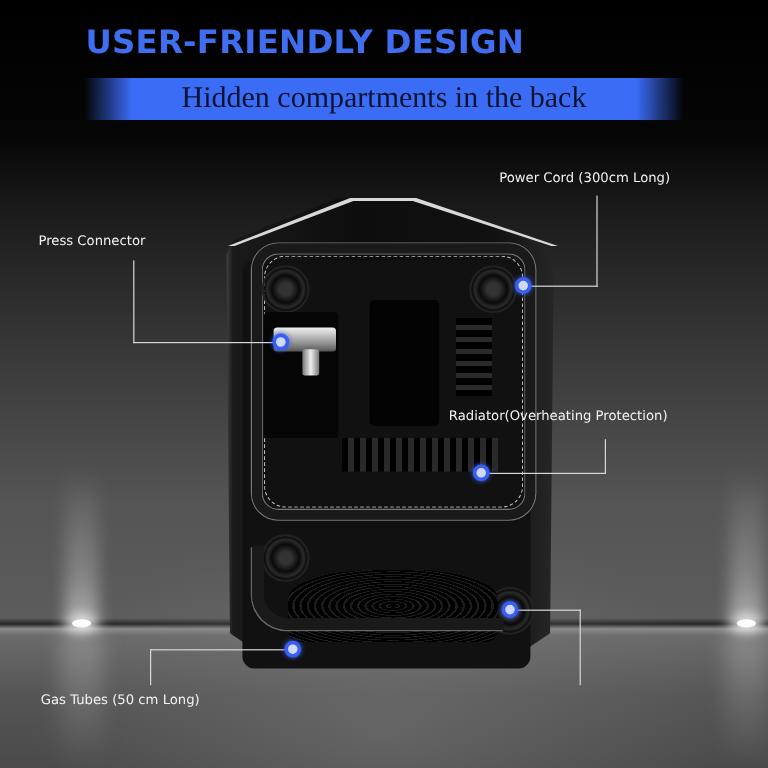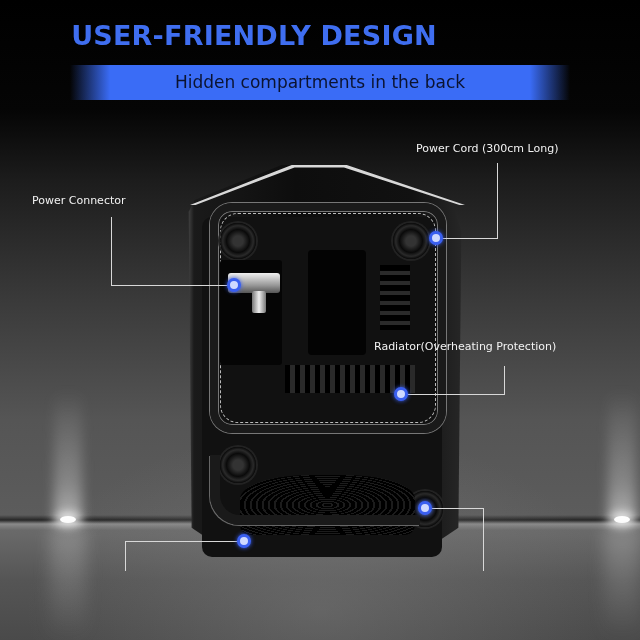--- a/index.html
+++ b/index.html
@@ -17,21 +17,21 @@
   .beam-spot { position: absolute; top: 516px; width: 16px; height: 7px; border-radius: 50%;
     background: #fff; box-shadow: 0 0 10px 4px rgba(255,255,255,0.7); }
   .floor-beam { position: absolute; top: 528px; width: 36px; height: 112px;
     background: linear-gradient(180deg, rgba(200,200,200,0.35), rgba(200,200,200,0)); filter: blur(8px); }
 
   .headline { position: absolute; left: 0; top: 20px; width: 508px; text-align: center;
     color: #3f6ef0; font-size: 27px; font-weight: bold; letter-spacing: 0.2px; }
   .banner { position: absolute; left: 70px; top: 65px; width: 500px; height: 35px;
     background: linear-gradient(90deg, rgba(51,102,255,0) 0%, #3a6cf6 8%, #3a6cf6 92%, rgba(51,102,255,0) 100%);
     text-align: center; }
-  .banner span { display: inline-block; line-height: 34px; color: #0b1330; font-size: 17px; }
+  .banner span { display: inline-block; line-height: 34px; color: #0b1330; font-size: 25px; font-family: Liberation Serif, serif; }
 
   
   .device { position: absolute; left: 180px; top: 165px; width: 290px; height: 410px; }
   .shell { position: absolute; left: 0; top: 0; width: 290px; height: 390px;
     background: linear-gradient(90deg, #9a9a9a 0, #5a5a5a 5px, #1a1a1a 14px, #0d0d0d 40%, #111 80%, #2a2a2a 100%);
     clip-path: polygon(5% 9%, 35% 0, 56% 0, 94% 10%, 97% 17%, 96% 93%, 82% 100%, 18% 100%, 4% 93%, 3% 12%);
     border-radius: 10px; }
   .shell-top-edge { position: absolute; left: 10px; top: 0; width: 275px; height: 40px;
     clip-path: polygon(0 100%, 37% 0, 57% 0, 100% 100%, 98% 100%, 56% 6%, 38% 6%, 2% 100%);
     background: #d8d8d8; }
@@ -100,30 +100,31 @@
     <div class="vents-bottom"></div>
     <div class="coil"></div>
     <div class="hose-bottom"></div>
   </div>
 
   <div class="label" style="left:416px; top:142px">Power Cord  (300cm Long)</div>
   <div class="line" style="left:497px; top:163px; width:1px; height:76px"></div>
   <div class="line" style="left:436px; top:238px; width:62px; height:1px"></div>
   <div class="dot" style="left:429px; top:231px"></div>
 
-  <div class="label" style="left:32px; top:194px">Power Connector</div>
+  <div class="label" style="left:32px; top:194px">Press Connector</div>
   <div class="line" style="left:111px; top:217px; width:1px; height:69px"></div>
   <div class="line" style="left:111px; top:285px; width:124px; height:1px"></div>
   <div class="dot" style="left:227px; top:278px"></div>
 
   <div class="label" style="left:374px; top:340px">Radiator(Overheating Protection)</div>
   <div class="line" style="left:504px; top:366px; width:1px; height:29px"></div>
   <div class="line" style="left:401px; top:394px; width:104px; height:1px"></div>
   <div class="dot" style="left:394px; top:387px"></div>
 
+  <div class="label" style="left:34px; top:577px">Gas Tubes  (50 cm Long)</div>
   <div class="line" style="left:125px; top:541px; width:1px; height:30px"></div>
   <div class="line" style="left:125px; top:541px; width:119px; height:1px"></div>
   <div class="dot" style="left:237px; top:534px"></div>
 
   <div class="line" style="left:483px; top:508px; width:1px; height:63px"></div>
   <div class="line" style="left:425px; top:508px; width:59px; height:1px"></div>
   <div class="dot" style="left:418px; top:501px"></div>
 </div>
 
 </body></html>

